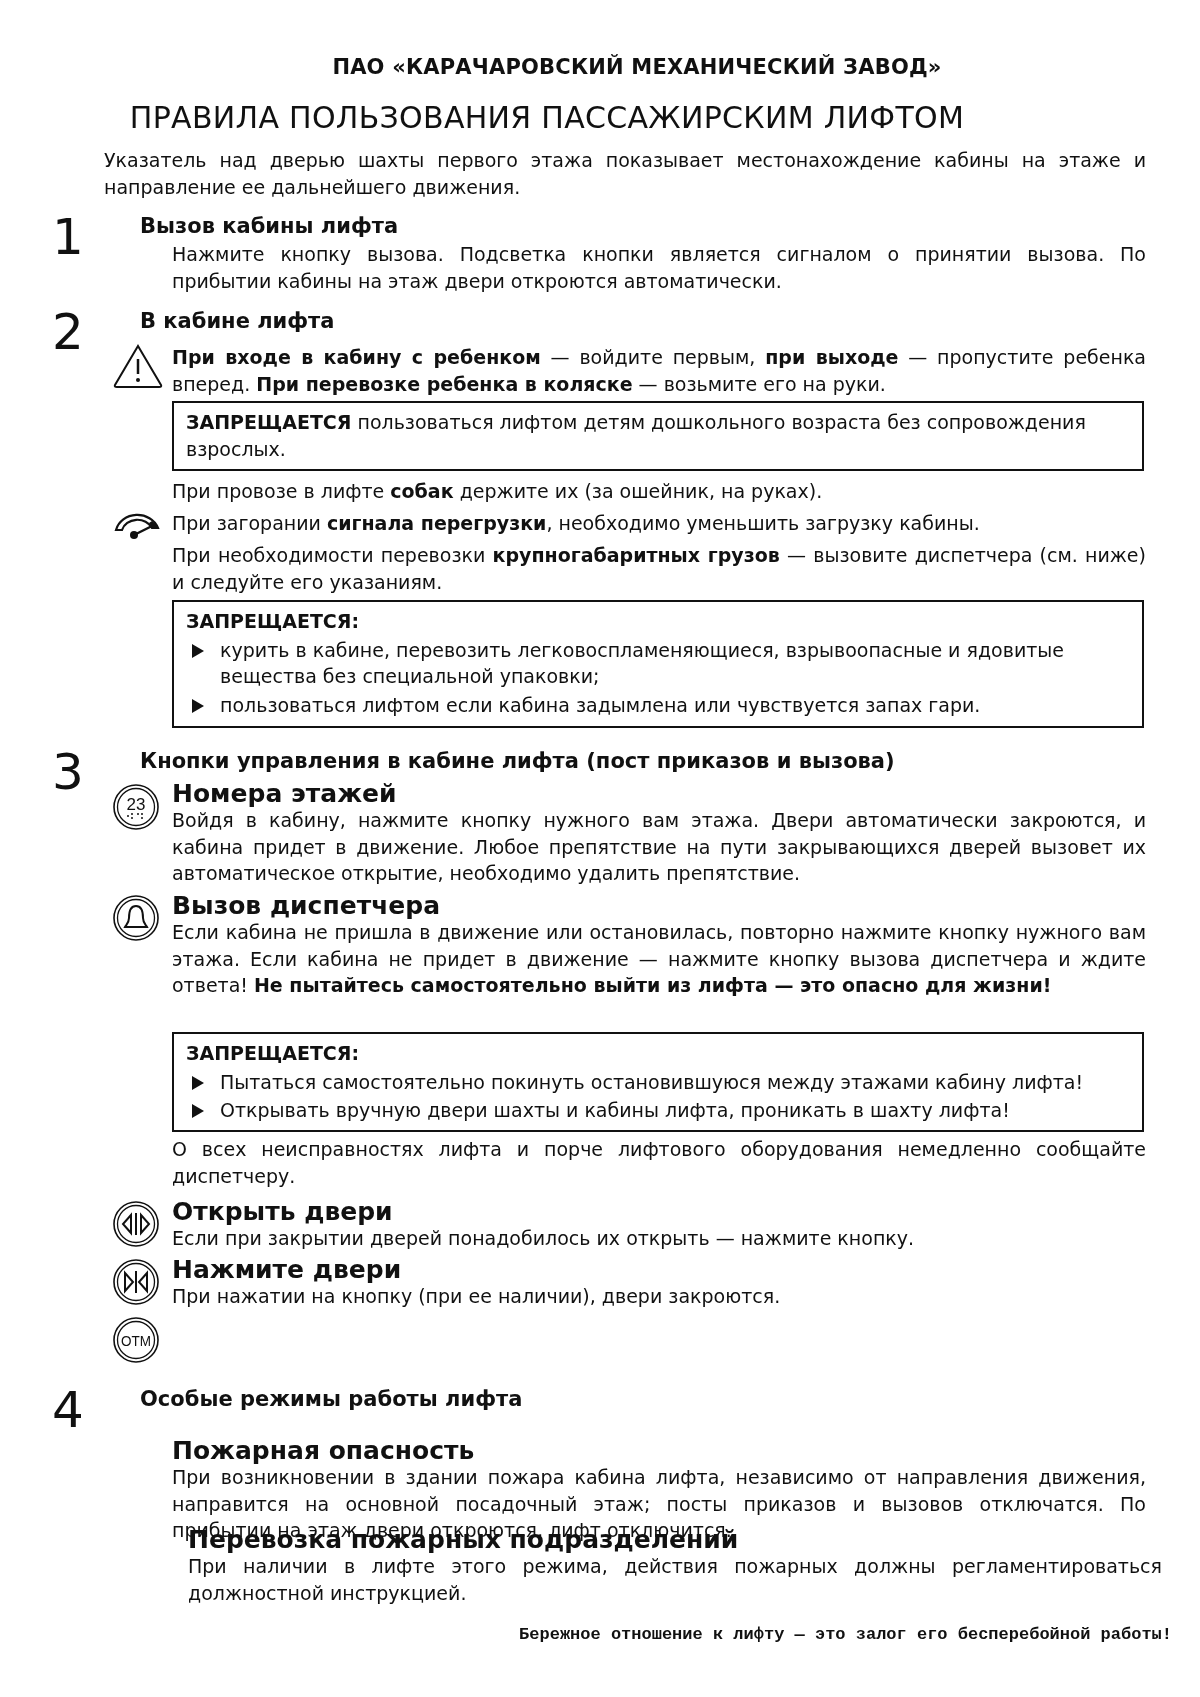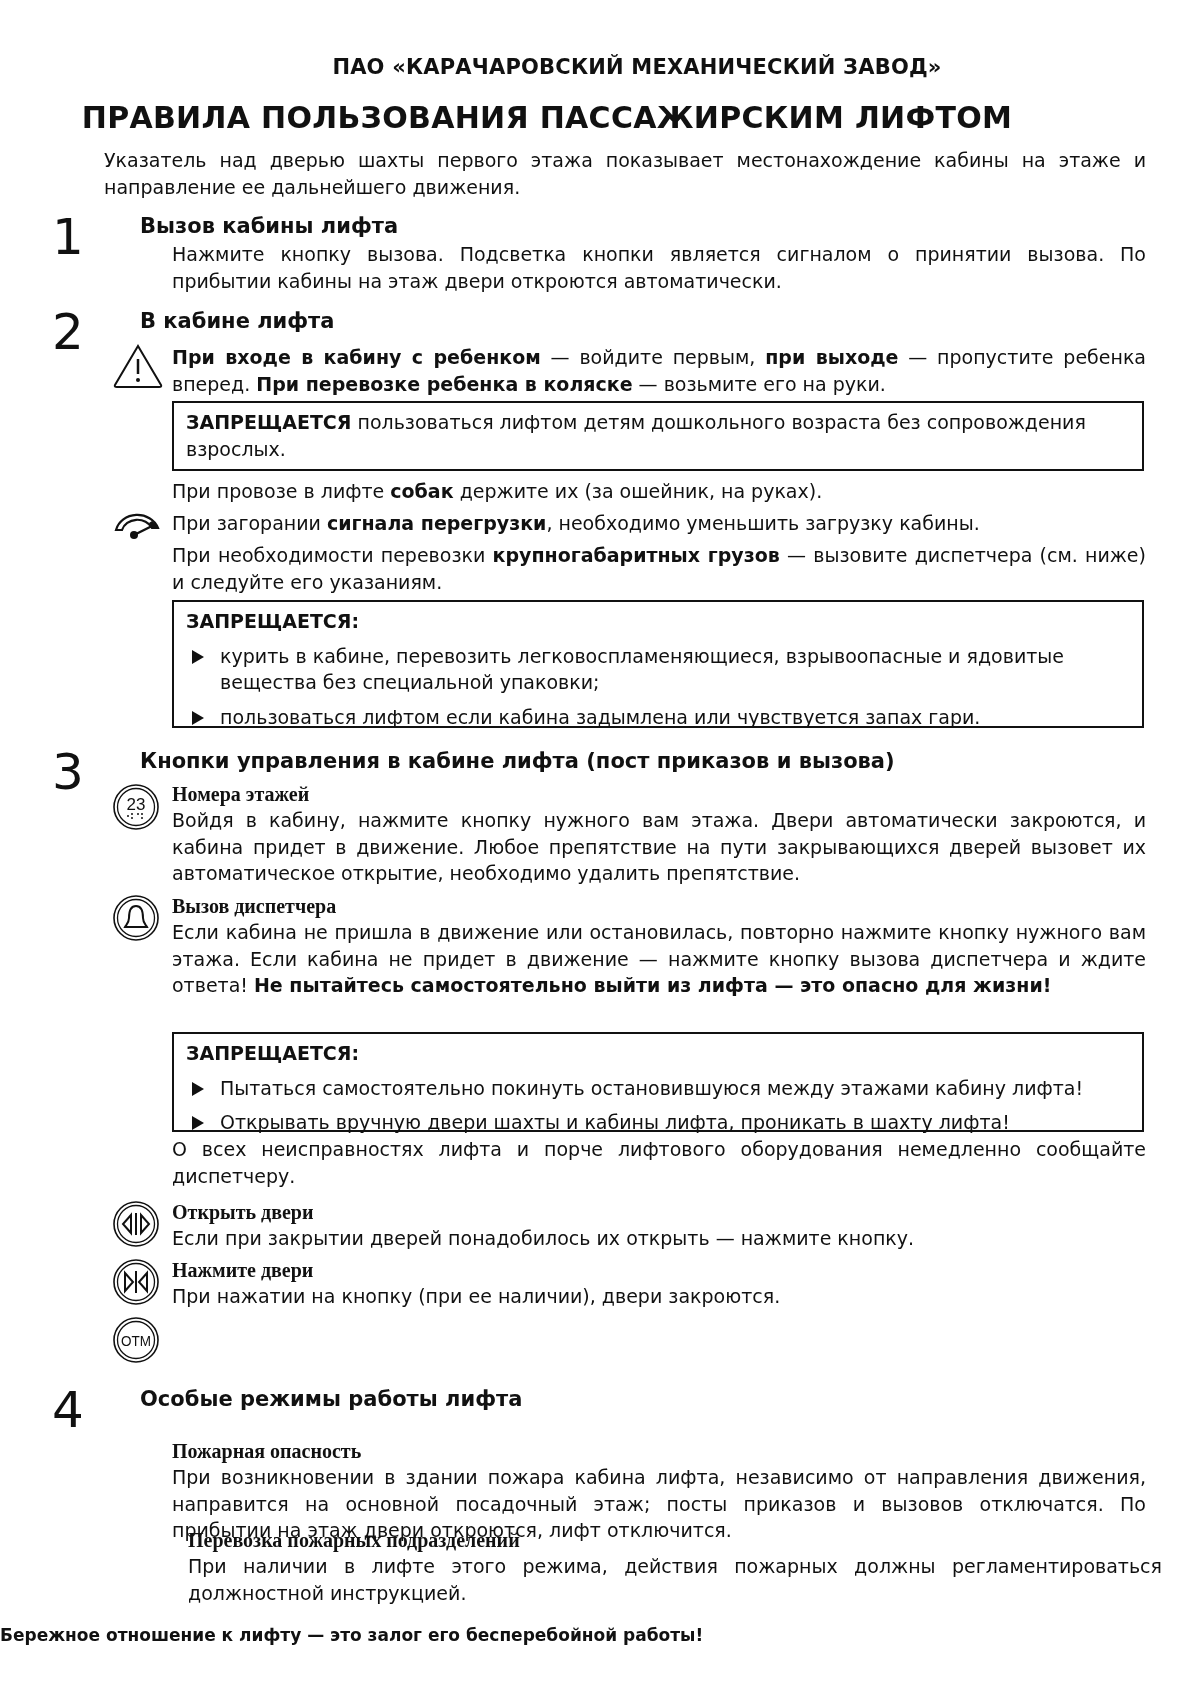--- a/index.html
+++ b/index.html
@@ -8,21 +8,21 @@
     font-family: "DejaVu Sans", "Liberation Sans", sans-serif;
     color: #111111;
   }
   .page { position: absolute; left: 0; top: 0; width: 1200px; height: 1697px; }
   .company {
     position: absolute; top: 55px; left: 0; width: 1200px; text-align: center;
     font-weight: bold; font-size: 21px; letter-spacing: 0.2px; padding-left: 37px;
   }
   .title {
     position: absolute; top: 100px; left: 0; width: 1094px; text-align: center;
-    font-weight: bold; font-size: 30px; letter-spacing: 0.3px;
+    font-weight: normal; font-size: 30px; letter-spacing: 0.3px;
   }
   .intro {
     position: absolute; top: 147px; left: 104px; width: 1042px;
     font-size: 19px; line-height: 26.5px; text-align: justify;
   }
   .sec-num {
     position: absolute; left: 52px; font-size: 50px; line-height: 50px; font-weight: normal;
   }
   .sec-title {
     position: absolute; left: 104px; font-weight: bold; font-size: 21px; line-height: 26px; margin-left: 36px;
@@ -30,31 +30,31 @@
   .para {
     position: absolute; left: 172px; width: 974px; font-size: 19px; line-height: 26.5px;
     text-align: justify;
   }
   .para b { font-weight: bold; }
   .box {
     position: absolute; left: 172px; width: 972px; border: 2px solid #111;
     box-sizing: border-box; padding: 6px 12px 4px 12px; font-size: 19px; line-height: 26.5px;
   }
   .box .box-head { font-weight: bold; }
-  .box .bullet { position: relative; padding-left: 34px; margin-top: 8px; }
+  .box .bullet { position: relative; padding-left: 34px; margin-top: 2px; }
   .box .bullet .tri {
     position: absolute; left: 6px; top: 7px; width: 0; height: 0;
     border-top: 7px solid transparent; border-bottom: 7px solid transparent;
     border-left: 12px solid #111;
   }
   .icon { position: absolute; }
-  .sub-title { font-weight: bold; font-size: 20px; line-height: 26px; font-family: Liberation Serif, serif; }
+  .sub-title { font-weight: bold; font-size: 25px; line-height: 26px; }
   .footer {
-    position: absolute; top: 1625px; left: 0; width: 1172px; text-align: left;
-    font-weight: bold; font-size: 17px;
+    position: absolute; top: 1625px; left: 0; width: 1172px; text-align: right;
+    font-weight: bold; font-size: 17px; font-family: Liberation Mono, monospace;
   }
 </style>
 </head>
 <body>
 
 <div class="page">
 
   <div class="company">ПАО «КАРАЧАРОВСКИЙ МЕХАНИЧЕСКИЙ ЗАВОД»</div>
   <div class="title">ПРАВИЛА ПОЛЬЗОВАНИЯ ПАССАЖИРСКИМ ЛИФТОМ</div>
   <div class="intro">Указатель над дверью шахты первого этажа показывает местонахождение кабины на этаже и направление ее дальнейшего движения.</div>

